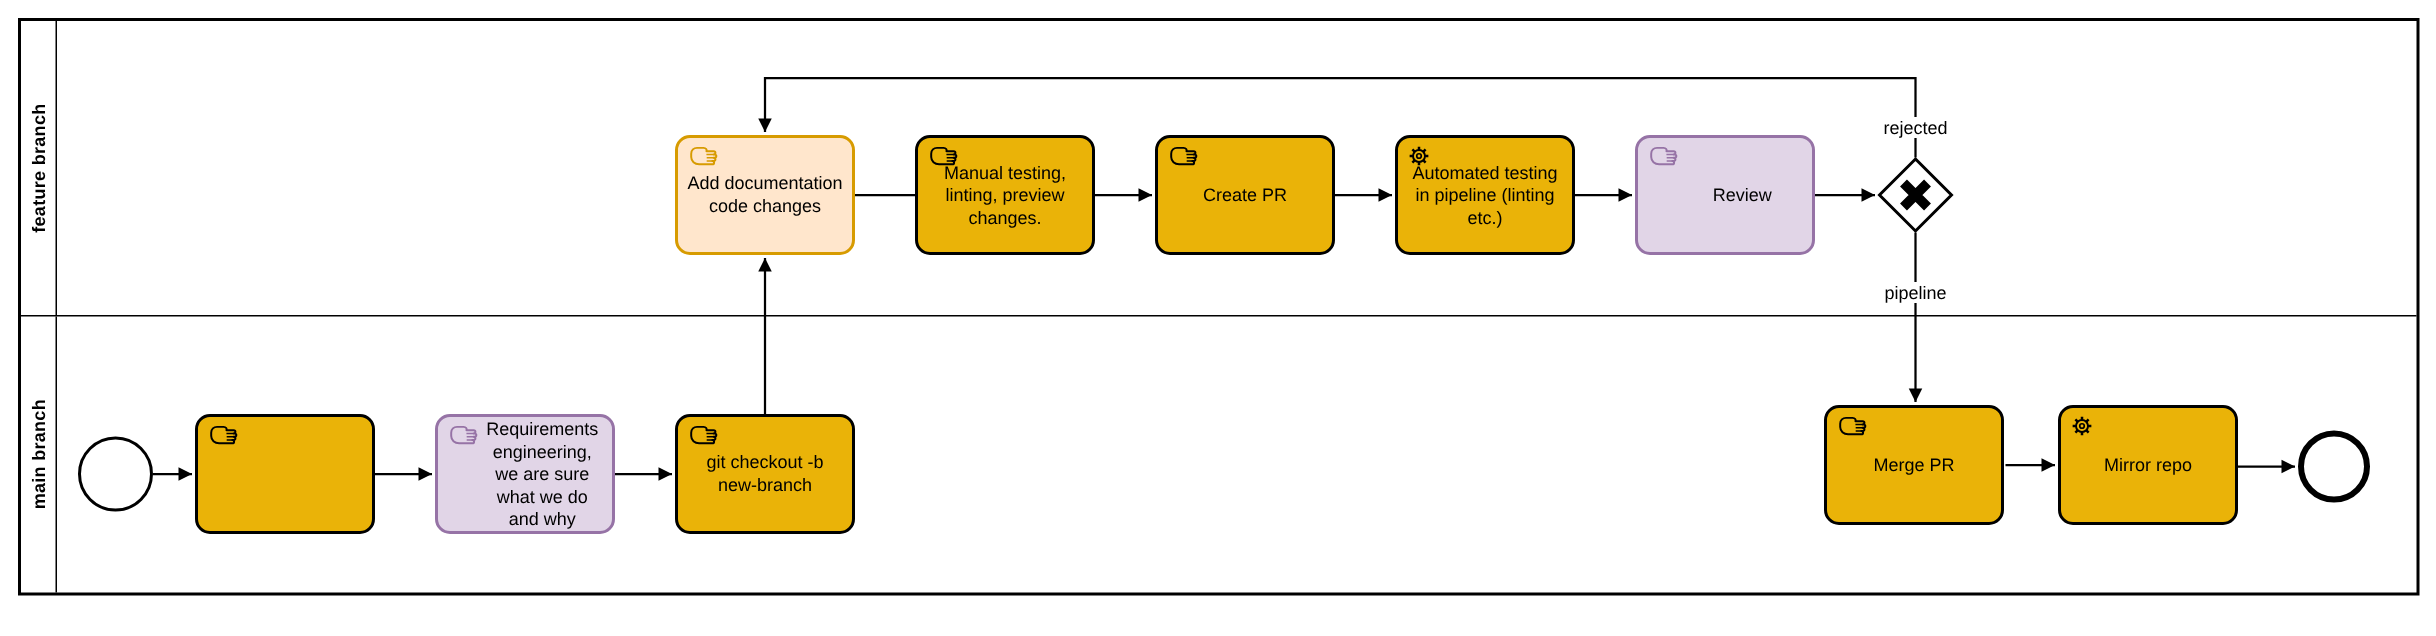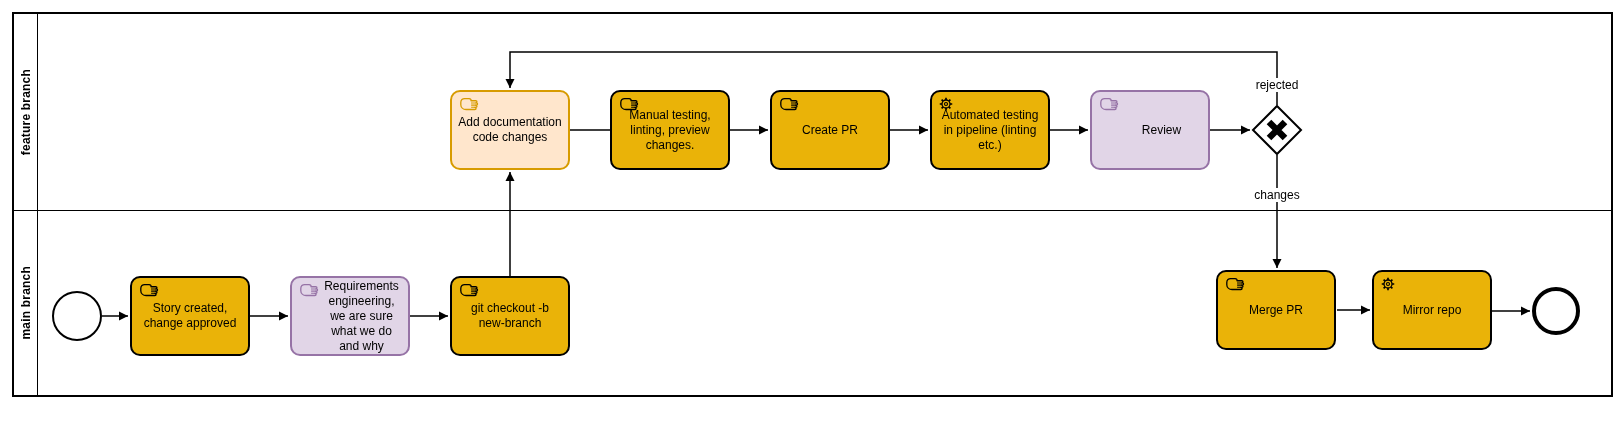--- a/index.html
+++ b/index.html
@@ -88,21 +88,21 @@
     <path class="edge" d="M890 130 H928" marker-end="url(#arrow)"></path>
     <path class="edge" d="M1050 130 H1088" marker-end="url(#arrow)"></path>
     <path class="edge" d="M1210 130 H1250" marker-end="url(#arrow)"></path>
     <path class="edge" d="M1277 105 V52 H510 V88" marker-end="url(#arrow)"></path>
     <path class="edge" d="M1277 155 V268" marker-end="url(#arrow)"></path>
     <path class="edge" d="M1337 310 H1370" marker-end="url(#arrow)"></path>
     <path class="edge" d="M1492 311 H1530" marker-end="url(#arrow)"></path>
   </svg>
 
   <div class="edge-label" style="left:1277px;top:62px">rejected</div>
-  <div class="edge-label" style="left:1277px;top:172px">changes</div>
+  <div class="edge-label" style="left:1277px;top:172px">pipeline</div>
 
   <div class="task orange" style="left:450px;top:90px">
     <span class="task-icon">
       <svg width="21" height="16" viewBox="0 0 24 18">
           <use href="#sym-hand"></use>
         </svg></span>
     <span>Add documentation code changes</span>
   </div>
   <div class="task" style="left:610px;top:90px">
     <span class="task-icon">
@@ -137,21 +137,20 @@
     <polygon points="26,2 50,26 26,50 2,26" fill="#ffffff" stroke="#000" stroke-width="2"></polygon>
     <path d="M18 18 L34 34 M34 18 L18 34" stroke="#000" stroke-width="6.5" fill="none"></path>
   </svg>
 
   <div class="event start"></div>
   <div class="task" style="left:130px;top:276px">
     <span class="task-icon">
       <svg width="21" height="16" viewBox="0 0 24 18">
           <use href="#sym-hand"></use>
         </svg></span>
-    <span>Story created, change approved</span>
   </div>
   <div class="task purple" style="left:290px;top:276px">
     <span class="task-icon">
       <svg width="21" height="16" viewBox="0 0 24 18">
           <use href="#sym-hand"></use>
         </svg></span>
     <span>Requirements engineering, we are sure what we do and why</span>
   </div>
   <div class="task" style="left:450px;top:276px">
     <span class="task-icon">

